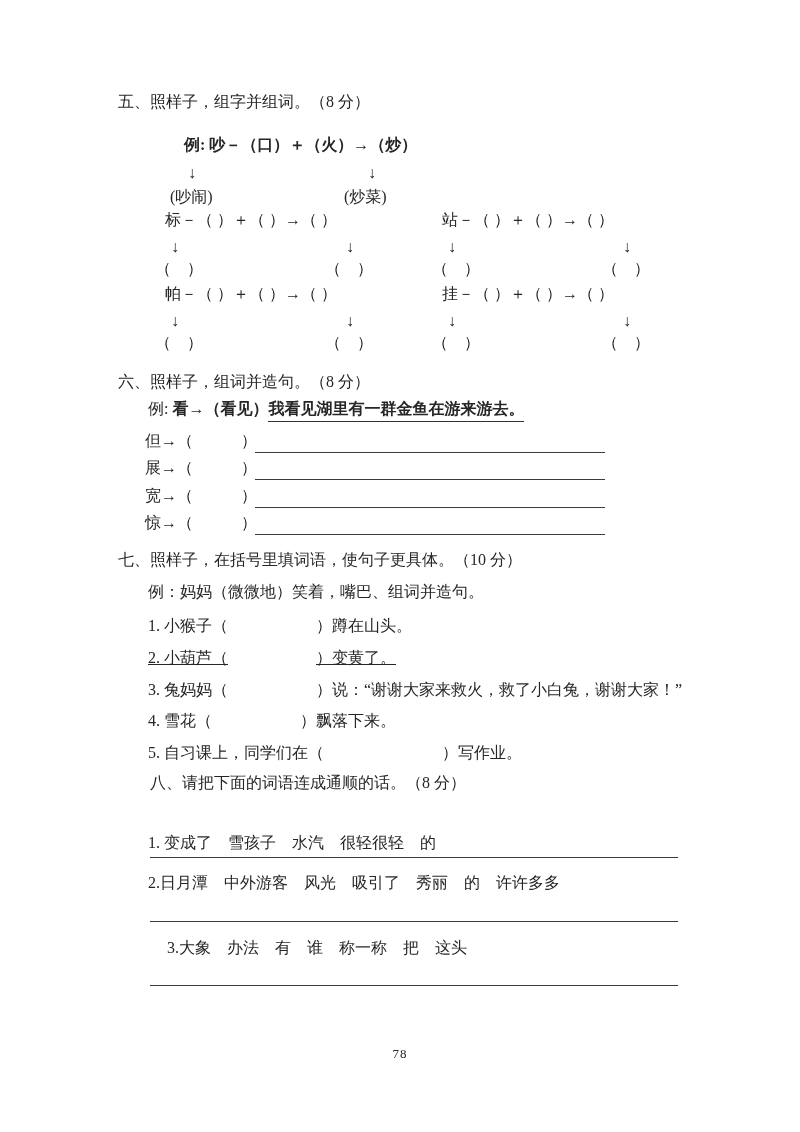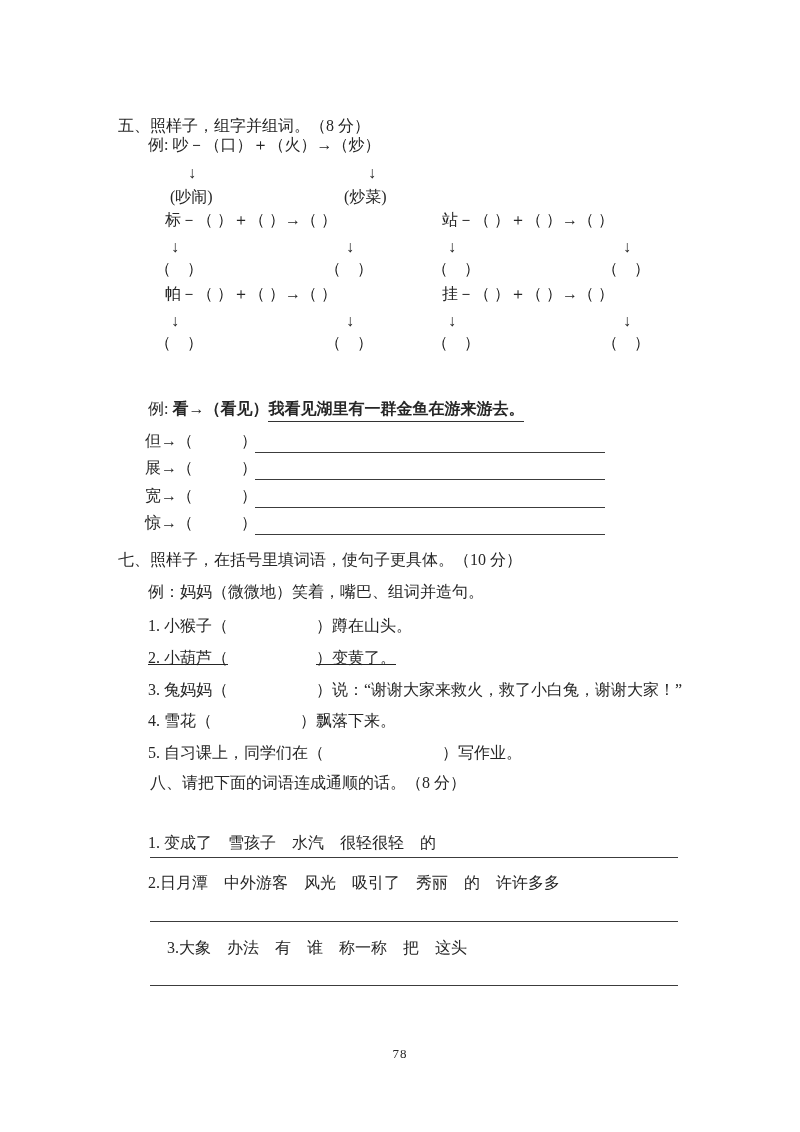--- a/index.html
+++ b/index.html
@@ -10,23 +10,23 @@
     background:#ffffff;
     font-family:"Liberation Serif","DejaVu Serif",serif;
     color:#262626;
     font-size:16px;
     line-height:1.2;
     overflow:hidden;
   }
   .abs{position:absolute;white-space:nowrap;}
 
   
-  .s5-heading{left:118px;top:116px;}
+  .s5-heading{left:118px;top:92px;}
   .s5-example{left:148px;top:135px;width:260px;height:72px;}
-  .s5ex-formula{font-weight:normal;}
+  .s5ex-formula{font-weight:bold;margin-left:36px;}
   .s5ex-arrow1{position:absolute;left:40px;top:28px;}
   .s5ex-arrow2{position:absolute;left:220px;top:28px;}
   .s5ex-word1{position:absolute;left:22px;top:52px;}
   .s5ex-word2{position:absolute;left:196px;top:52px;}
 
   .puzzle{position:absolute;width:230px;height:72px;}
   .pz-a{left:165px;top:210px;}
   .pz-b{left:442px;top:210px;}
   .pz-c{left:165px;top:284px;}
   .pz-d{left:442px;top:284px;}
@@ -102,20 +102,21 @@
   </div>
 
   <div class="puzzle pz-d">
     <span>挂－（ ）＋（ ）→（ ）</span>
     <span class="pz-ar1">↓</span>
     <span class="pz-ar2">↓</span>
     <span class="pz-bl1">（　）</span>
     <span class="pz-bl2">（　）</span>
   </div>
 
+  <div class="abs s6-heading">六、照样子，组词并造句。（8 分）</div>
 
   <div class="abs s6-example">
     <span>例: </span><span class="s6ex-bold">看→（看见）</span><span class="s6ex-underlined">我看见湖里有一群金鱼在游来游去。</span>
   </div>
 
   <div class="s6-row s6-r1">
     <span>但→（　　　）</span>
     <span class="s6-uline"></span>
   </div>
   <div class="s6-row s6-r2">

